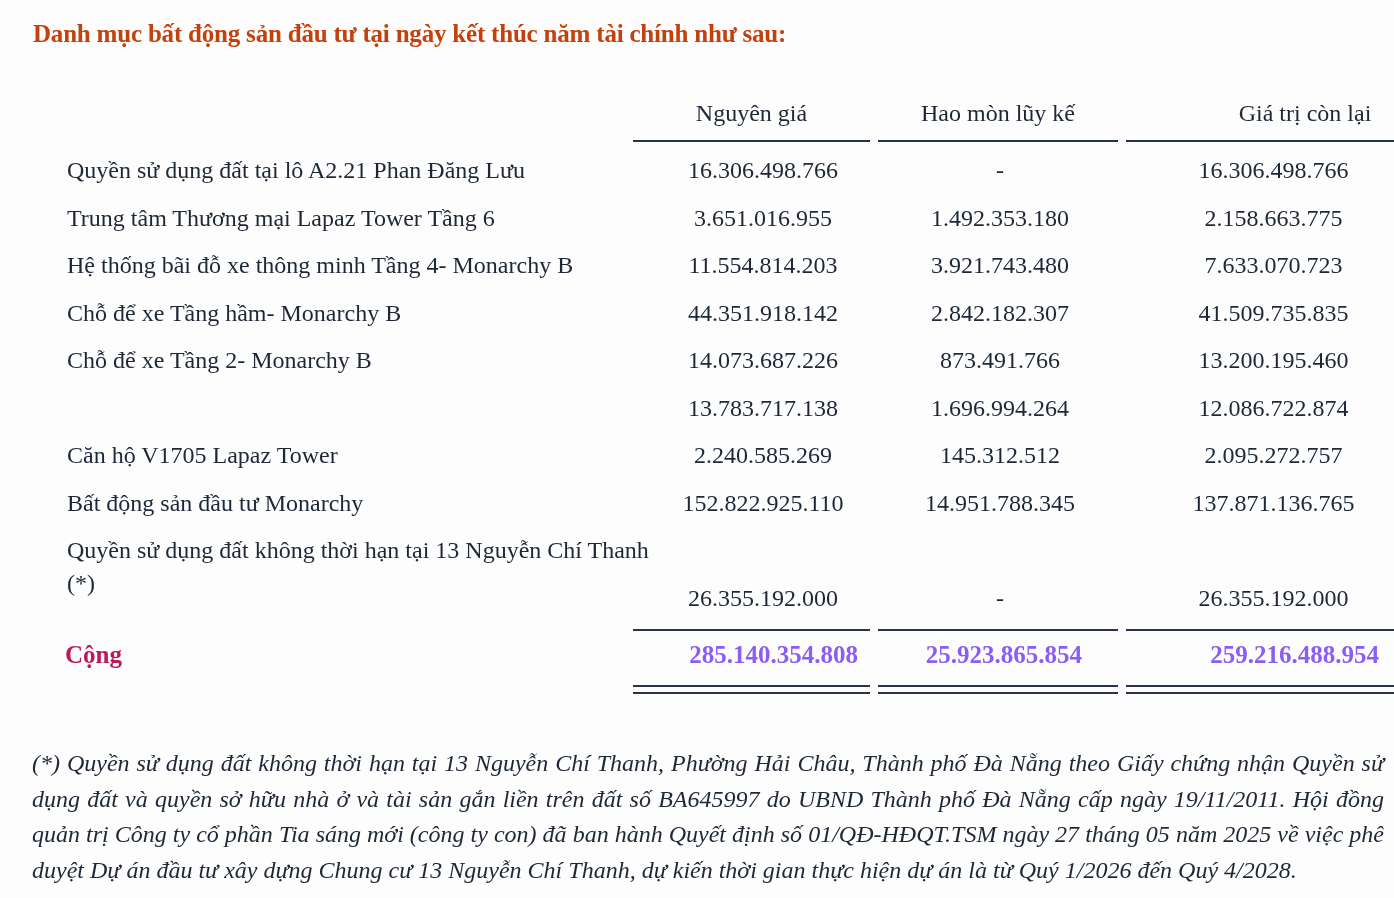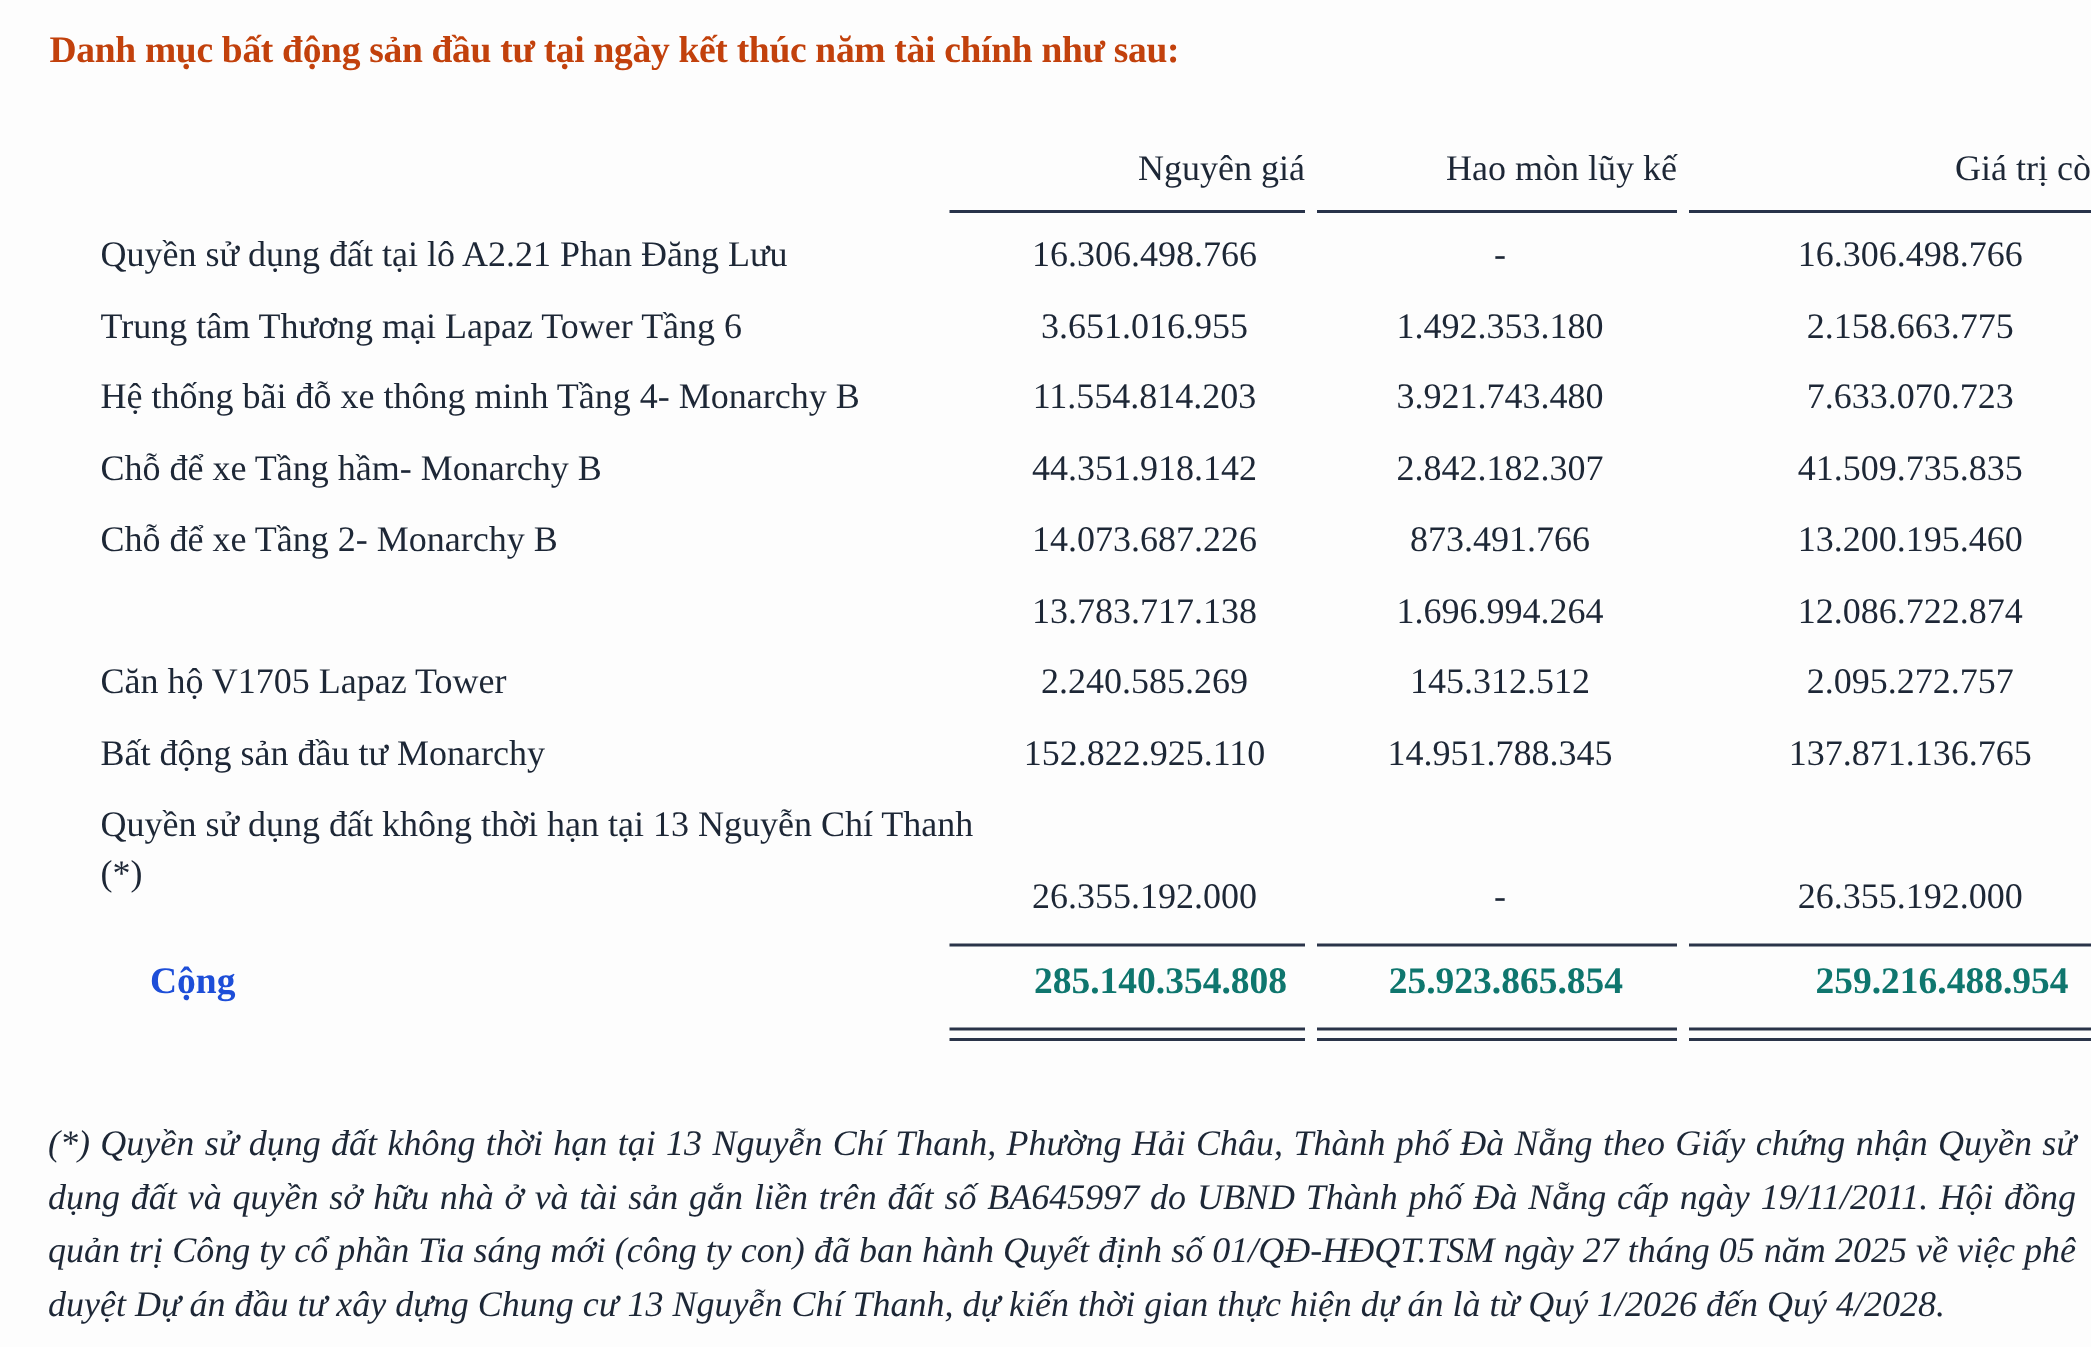--- a/index.html
+++ b/index.html
@@ -41,21 +41,21 @@
     width: 1394px;
   }
   .thead {
     position: relative;
     height: 46px;
   }
   .th {
     position: absolute;
     top: 0;
     font-size: 24px;
-    text-align: right;
+    text-align: center;
     color: #1d2736;
     white-space: nowrap;
   }
   .th.c1 { left: 633px; width: 237px; }
   .th.c2 { left: 878px; width: 240px; }
   .th.c3 { left: 1174px; width: 262px; }
 
   .hrule {
     position: absolute;
     height: 2px;
@@ -125,30 +125,29 @@
   .total-row {
     position: relative;
     height: 46px;
   }
   .total-label {
     position: absolute;
     left: 65px;
     top: 2px;
     font-size: 25px;
     font-weight: bold;
-    color: #1d4ed8;
-    margin-left: 35px;
+    color: #be185d;
   }
   .total-num {
     position: absolute;
     top: 2px;
     font-size: 25px;
     font-weight: bold;
     text-align: right;
-    color: #0f766e;
+    color: #8b5cf6;
     white-space: nowrap;
   }
   .total-num.c1 { left: 600px; width: 258px; }
   .total-num.c2 { left: 850px; width: 232px; }
   .total-num.c3 { left: 1100px; width: 279px; }
 
   .dblrule-band {
     position: relative;
     height: 10px;
   }

